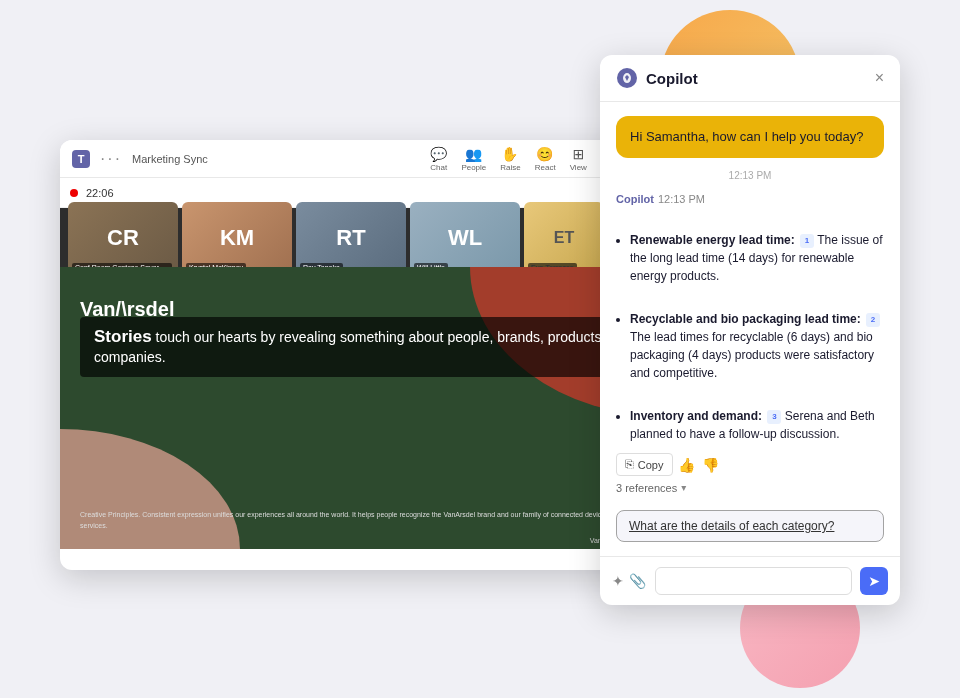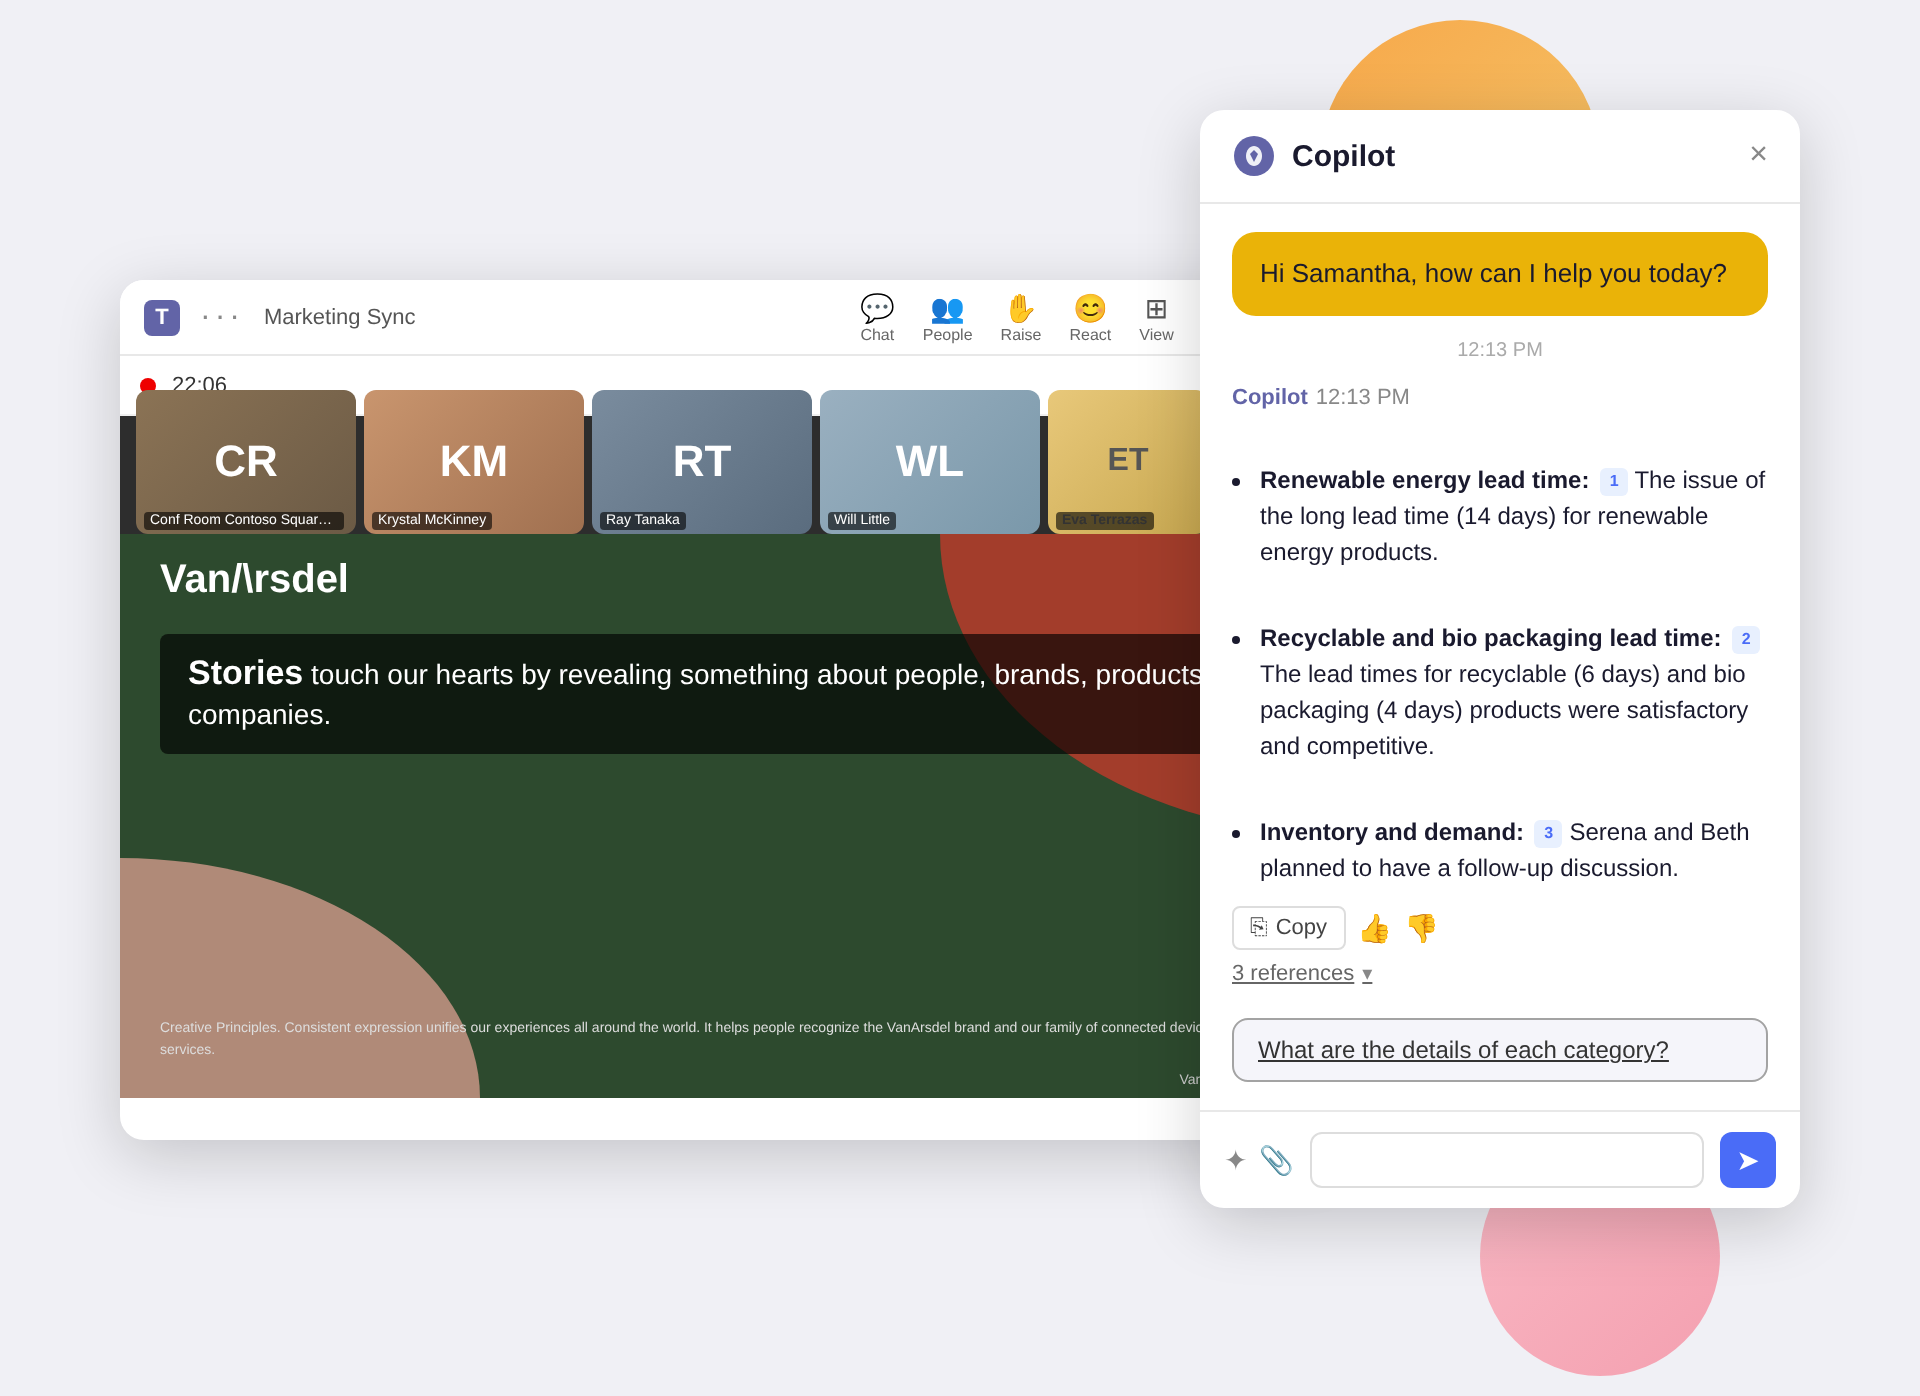--- a/index.html
+++ b/index.html
@@ -122,21 +122,21 @@
     .timer-text {
       font-size: 11px;
       color: #333;
     }
 
     
     .participants-row {
       height: 59px;
       background: #2d2d2d;
       display: flex;
-      align-items: flex-end;
+      align-items: center;
       padding: 0 8px;
       gap: 4px;
     }
     .participant-thumb {
       width: 110px;
       height: 72px;
       border-radius: 6px;
       overflow: hidden;
       position: relative;
       background: #555;
@@ -215,21 +215,21 @@
       bottom: 0;
       left: 0;
       width: 180px;
       height: 120px;
       background: #e8a598;
       border-radius: 0 100% 0 0;
       opacity: 0.7;
     }
     .pres-logo {
       position: absolute;
-      top: 12px;
+      top: 31px;
       left: 20px;
       font-size: 20px;
       font-weight: 700;
       color: #fff;
     }
     .pres-headline {
       position: absolute;
       top: 50px;
       left: 20px;
       right: 20px;
@@ -412,21 +412,20 @@
       cursor: pointer;
     }
 
     .references-row {
       display: flex;
       align-items: flex-start;
       gap: 4px;
       font-size: 11px;
       color: #666;
       cursor: pointer;
-      text-decoration: underline;
     }
     .chevron-icon {
       font-size: 10px;
       color: #888;
     }
 
     .suggestions-area {
       display: flex;
       flex-direction: column;
       gap: 6px;

